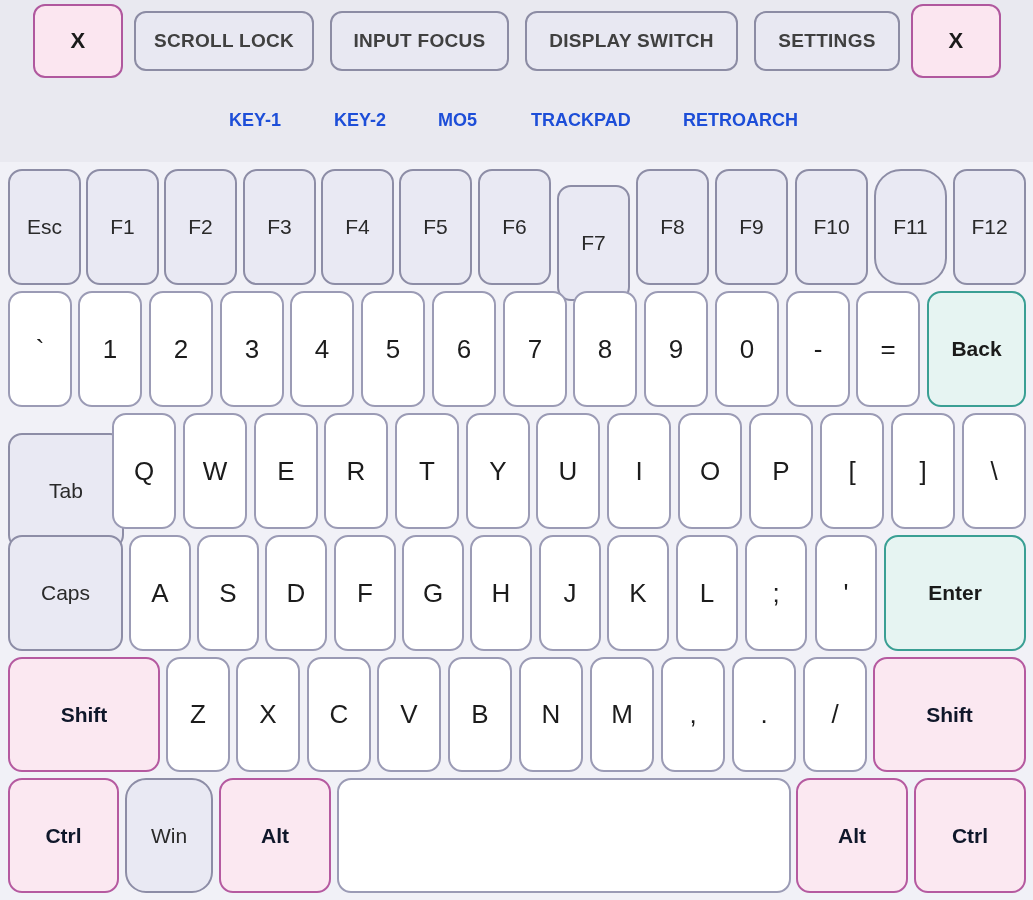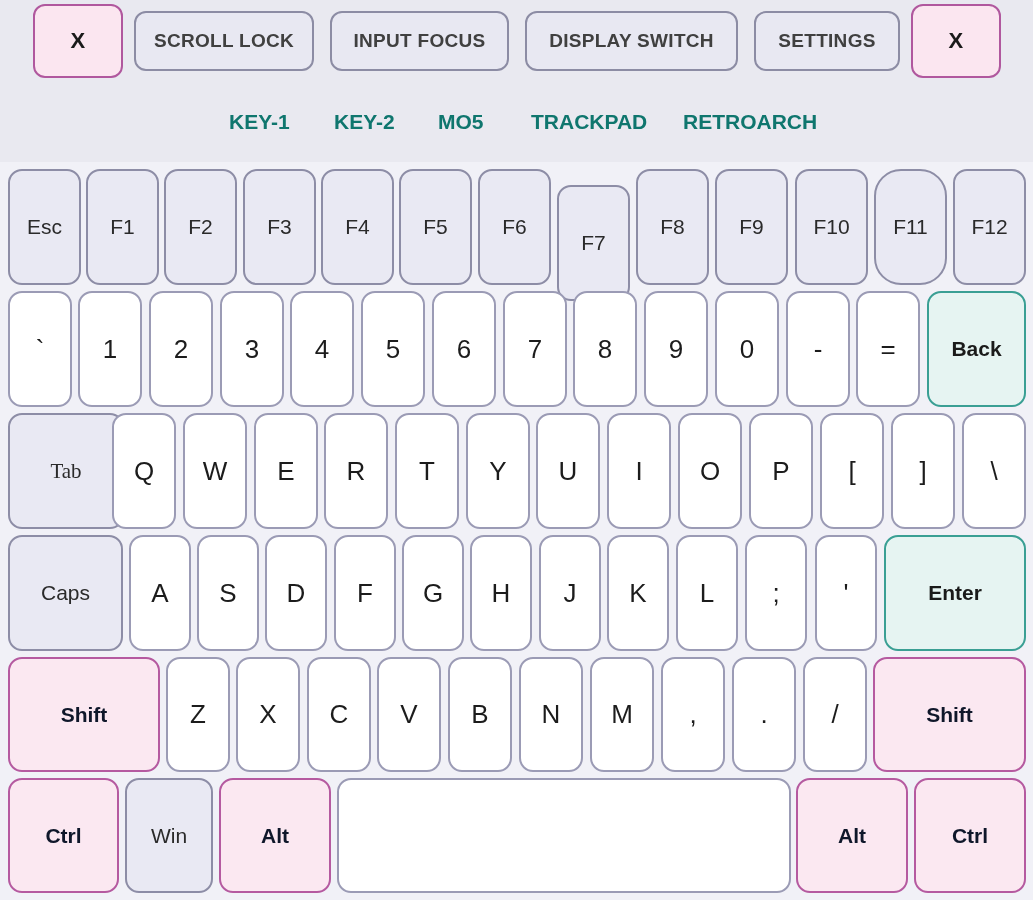--- a/index.html
+++ b/index.html
@@ -18,21 +18,21 @@
     background: #e8e8f2; color: #404040;
     font-weight: bold; font-size: 19px; letter-spacing: 0.3px;
     display: flex; align-items: center; justify-content: center;
     cursor: pointer;
   }
   .tbtn.close {
     border-color: #b0589e; background: #fbe6f0; color: #1a1a1a; font-size: 22px;
   }
   .tab {
     position: absolute; top: 110px; height: 26px; font-weight: bold;
-    font-size: 21px; color: #0f766e; cursor: pointer; white-space: nowrap;
+    font-size: 18px; color: #1d4ed8; cursor: pointer; white-space: nowrap;
   }
   .key {
     position: absolute; box-sizing: border-box;
     border: 2px solid #9b9bb5; border-radius: 14px;
     background: #ffffff; color: #1c1c1c;
     display: flex; align-items: center; justify-content: center;
     font-size: 26px; cursor: pointer;
   }
   .key.fn { background: #e9e9f3; border-color: #8d8da6; font-size: 21px; color: #2a2a2a; }
   .key.gray { background: #e9e9f3; border-color: #8d8da6; font-size: 21px; color: #2a2a2a; }
@@ -85,21 +85,21 @@
   <div class="key" style="left:361px;top:291px;width:64px;height:116px;">5</div>
   <div class="key" style="left:432px;top:291px;width:64px;height:116px;">6</div>
   <div class="key" style="left:503px;top:291px;width:64px;height:116px;">7</div>
   <div class="key" style="left:573px;top:291px;width:64px;height:116px;">8</div>
   <div class="key" style="left:644px;top:291px;width:64px;height:116px;">9</div>
   <div class="key" style="left:715px;top:291px;width:64px;height:116px;">0</div>
   <div class="key" style="left:786px;top:291px;width:64px;height:116px;">-</div>
   <div class="key" style="left:856px;top:291px;width:64px;height:116px;">=</div>
   <div class="key teal" style="left:927px;top:291px;width:99px;height:116px;">Back</div>
 
-  <div class="key gray" style="left:8px;top:413px;width:116px;height:116px;font-family:Liberation Serif, serif;">Tab</div>
+  <div class="key gray" style="left:8px;top:433px;width:116px;height:116px;">Tab</div>
   <div class="key" style="left:112px;top:413px;width:64px;height:116px;">Q</div>
   <div class="key" style="left:183px;top:413px;width:64px;height:116px;">W</div>
   <div class="key" style="left:254px;top:413px;width:64px;height:116px;">E</div>
   <div class="key" style="left:324px;top:413px;width:64px;height:116px;">R</div>
   <div class="key" style="left:395px;top:413px;width:64px;height:116px;">T</div>
   <div class="key" style="left:466px;top:413px;width:64px;height:116px;">Y</div>
   <div class="key" style="left:536px;top:413px;width:64px;height:116px;">U</div>
   <div class="key" style="left:607px;top:413px;width:64px;height:116px;">I</div>
   <div class="key" style="left:678px;top:413px;width:64px;height:116px;">O</div>
   <div class="key" style="left:749px;top:413px;width:64px;height:116px;">P</div>
@@ -128,18 +128,18 @@
   <div class="key" style="left:377px;top:657px;width:64px;height:115px;">V</div>
   <div class="key" style="left:448px;top:657px;width:64px;height:115px;">B</div>
   <div class="key" style="left:519px;top:657px;width:64px;height:115px;">N</div>
   <div class="key" style="left:590px;top:657px;width:64px;height:115px;">M</div>
   <div class="key" style="left:661px;top:657px;width:64px;height:115px;">,</div>
   <div class="key" style="left:732px;top:657px;width:64px;height:115px;">.</div>
   <div class="key" style="left:803px;top:657px;width:64px;height:115px;">/</div>
   <div class="key mod" style="left:873px;top:657px;width:153px;height:115px;">Shift</div>
 
   <div class="key mod" style="left:8px;top:778px;width:111px;height:115px;">Ctrl</div>
-  <div class="key gray" style="left:125px;top:778px;width:88px;height:115px;">Win</div>
+  <div class="key gray" style="left:125px;top:778px;width:88px;height:115px;border-radius:21px;">Win</div>
   <div class="key mod" style="left:219px;top:778px;width:112px;height:115px;">Alt</div>
   <div class="key" style="left:337px;top:778px;width:454px;height:115px;"></div>
   <div class="key mod" style="left:796px;top:778px;width:112px;height:115px;">Alt</div>
   <div class="key mod" style="left:914px;top:778px;width:112px;height:115px;">Ctrl</div>
 </div>
 
 </body></html>

